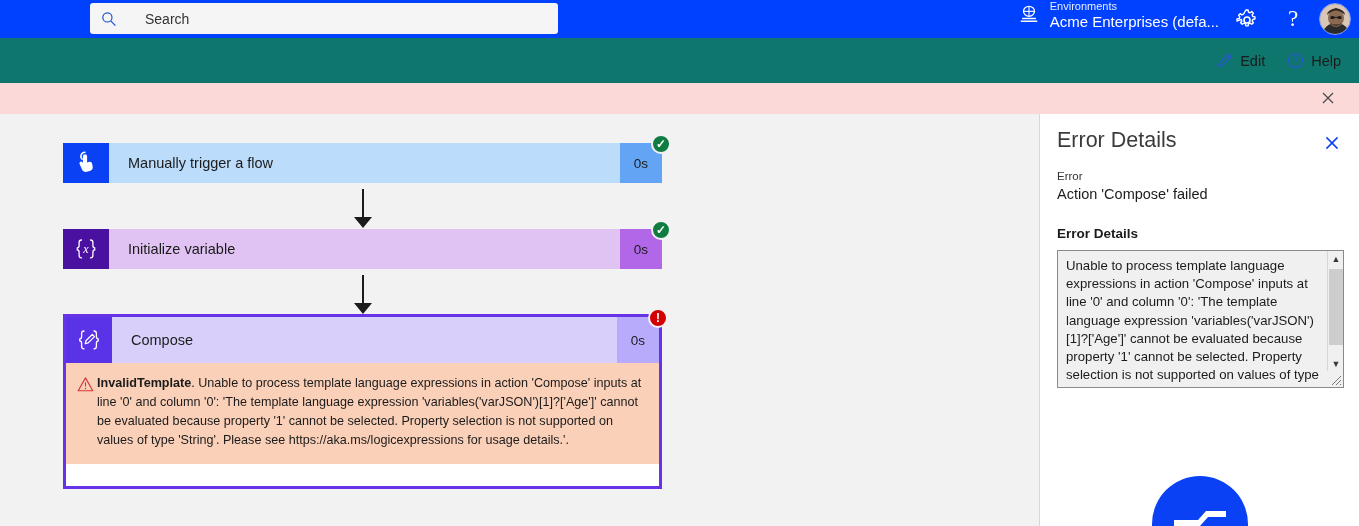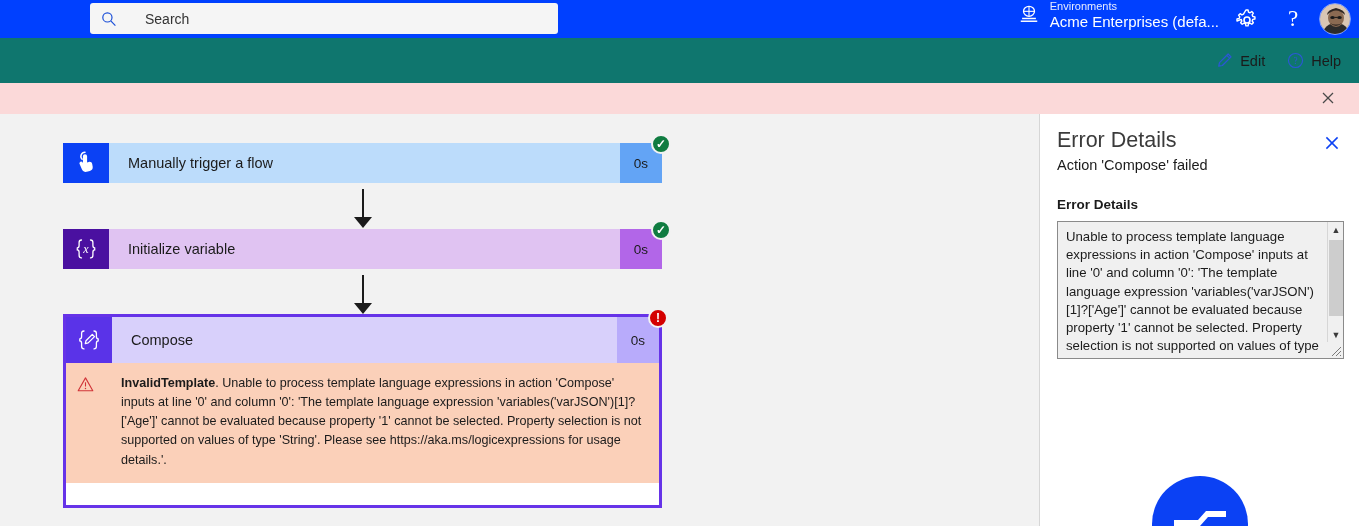--- a/index.html
+++ b/index.html
@@ -140,21 +140,21 @@
     border: 3px solid #6633e8; background: #ffffff;
     width: 599px;
   }
   #node-compose .node-head  { height: 46px; }
   #node-compose .node-icon  { background: #5a33e8; }
   #node-compose .node-title { background: #d8d0fb; }
   #node-compose .node-dur   { background: #b8abfb; }
 
   .node-error {
     background: #fbd0b9;
-    display: flex; gap: 27px;
+    display: flex; gap: 3px;
     padding: 11px 13px 13px 11px;
   }
   .node-error-text {
     font-size: 12.6px; line-height: 1.52; color: #1b1b1b;
   }
   .node-error-text b { font-weight: bold; }
   .node-error-white { background: #ffffff; height: 22px; }
 
   .connector {
     position: absolute; left: 362px;
@@ -395,20 +395,21 @@
     <div class="panel-title">Error Details</div>
     <div class="panel-close">
       <svg width="18" height="18" viewBox="0 0 18 18">
         <line x1="3.4" y1="3.4" x2="14.6" y2="14.6" stroke="#0b41f4" stroke-width="1.5"></line>
         <line x1="14.6" y1="3.4" x2="3.4" y2="14.6" stroke="#0b41f4" stroke-width="1.5"></line>
       </svg>
     </div>
   </div>
 
 
+  <div class="err-label">Error</div>
   <div class="err-value">Action 'Compose' failed</div>
 
   <div class="details-head">Error Details</div>
 
   <div class="details-box">
     <div class="details-text">Unable to process template language expressions in action 'Compose' inputs at line '0' and column '0': 'The template language expression 'variables('varJSON')[1]?['Age']' cannot be evaluated because property '1' cannot be selected. Property selection is not supported on values of type 'String'. Please see https://aka.ms/logicexpressions for usage details.'.</div>
     <div class="sb-track">
       <div class="sb-up">▲</div>
       <div class="sb-thumb"></div>
       <div class="sb-down">▼</div>

